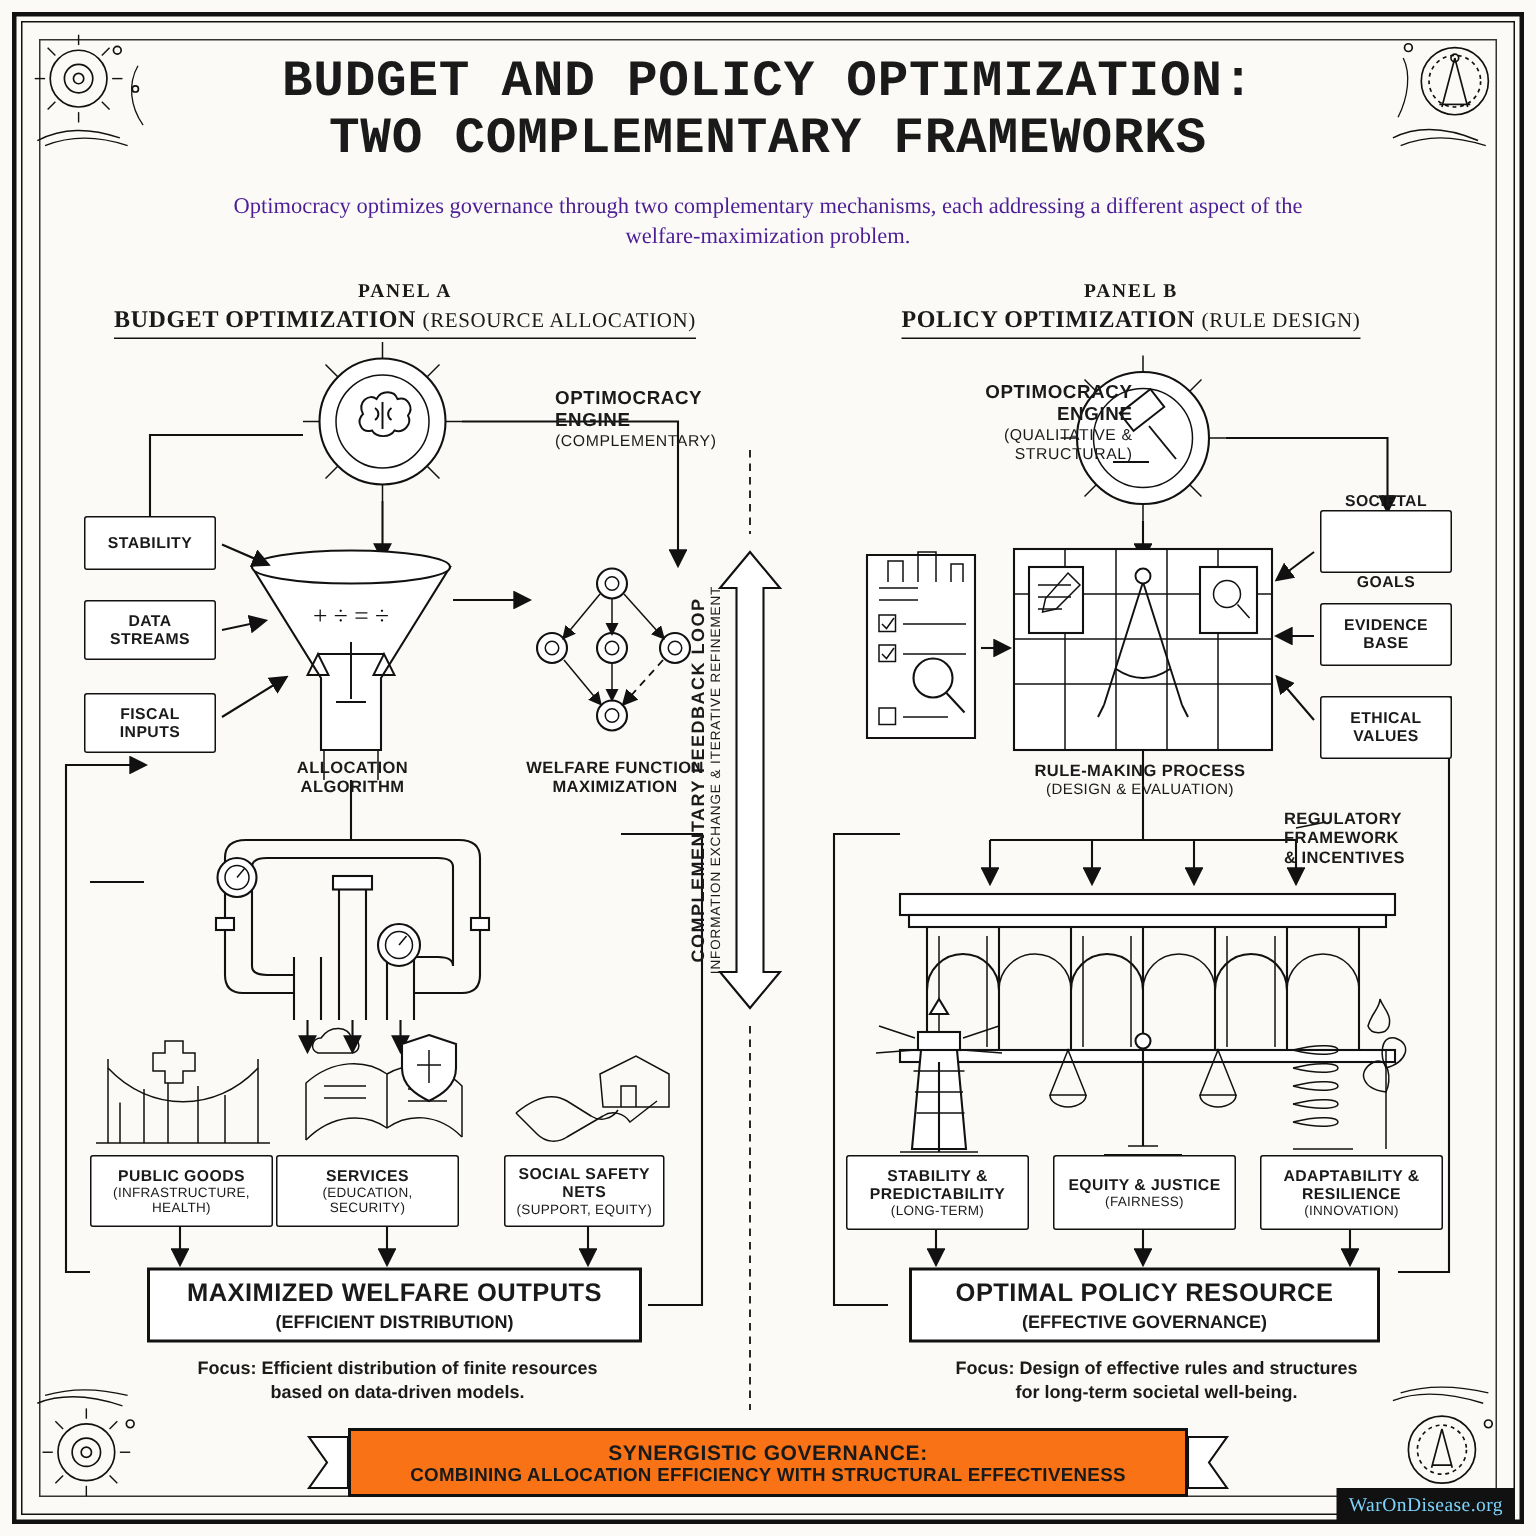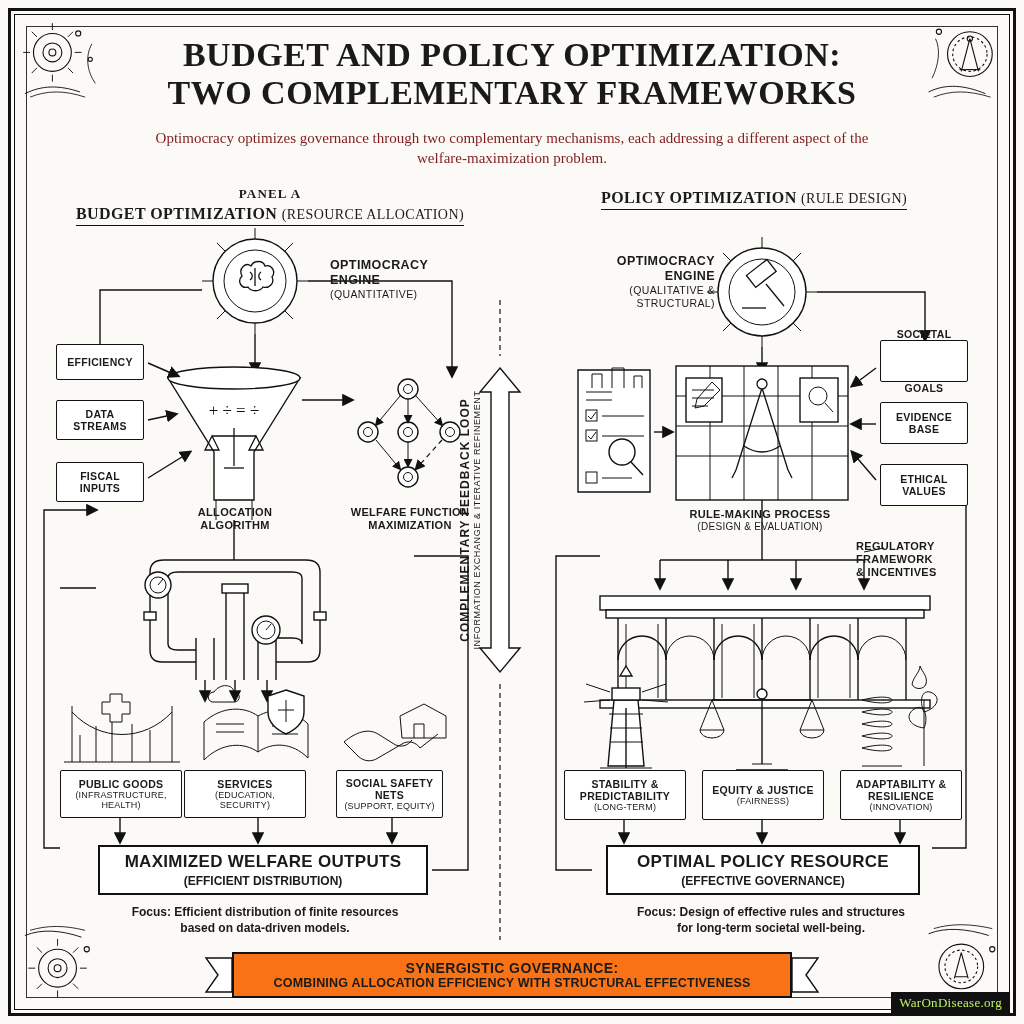--- a/index.html
+++ b/index.html
@@ -19,26 +19,26 @@
   .corner{position:absolute;width:86px;height:86px;}
   .corner svg{width:100%;height:100%;}
   .c-tl{left:18px;top:18px;}
   .c-tr{right:18px;top:18px;}
   .c-bl{left:18px;bottom:18px;}
   .c-br{right:18px;bottom:18px;}
 
   
   .title{
     position:absolute;left:0;right:0;top:36px;text-align:center;
-    font-family:Liberation Serif, serif;font-weight:bold;
+    font-family:Liberation Mono, monospace;font-weight:bold;
     font-size:34px;line-height:1.12;letter-spacing:.5px;
   }
   .subtitle{
     position:absolute;left:150px;right:150px;top:128px;text-align:center;
-    font-family:"Liberation Serif", serif;font-size:15px;line-height:1.35;color:#7f1d1d;
+    font-family:"Liberation Serif", serif;font-size:15px;line-height:1.35;color:#4c1d95;
   }
 
   
   .panel-head{position:absolute;text-align:center;font-family:"Liberation Serif", serif;}
   .panel-head .kicker{font-size:13px;font-weight:bold;letter-spacing:1.2px;}
   .panel-head .name{font-size:16px;font-weight:bold;letter-spacing:.4px;margin-top:3px;
       display:inline-block;border-bottom:1px solid #111;padding-bottom:2px;}
   .panel-head .name .sub{font-weight:normal;font-size:14px;}
   .ph-a{left:40px;top:186px;width:460px;}
   .ph-b{right:40px;top:186px;width:460px;}
@@ -47,21 +47,21 @@
   .box{
     position:absolute;box-sizing:border-box;border:1.5px solid #111;background:#fff;
     display:flex;flex-direction:column;align-items:center;justify-content:center;
     text-align:center;font-size:10.5px;font-weight:bold;letter-spacing:.3px;line-height:1.15;
     padding:3px 4px;border-radius:2px;
   }
   .box .sm{font-weight:normal;font-size:9px;letter-spacing:.2px;}
   .caplabel{position:absolute;text-align:center;font-size:11px;font-weight:bold;line-height:1.2;letter-spacing:.3px;}
   .caplabel .sm{font-weight:normal;font-size:10px;}
 
-  .engine-label{position:absolute;font-size:12.5px;font-weight:bold;line-height:1.2;letter-spacing:.4px;}
+  .engine-label{position:absolute;font-size:12.5px;font-weight:bold;line-height:1.2;letter-spacing:.4px;margin-left:40px;}
   .engine-label .sm{font-weight:normal;font-size:10.5px;}
 
   .focus{position:absolute;text-align:center;font-size:12px;font-weight:bold;line-height:1.3;}
 
   .outcome{
     position:absolute;box-sizing:border-box;border:2px solid #111;background:#fff;
     display:flex;flex-direction:column;align-items:center;justify-content:center;
     font-family:"Liberation Sans", sans-serif;
   }
   .outcome .big{font-size:17px;font-weight:bold;letter-spacing:.3px;}
@@ -77,21 +77,21 @@
   
   .banner{
     position:absolute;left:232px;top:952px;width:560px;height:46px;box-sizing:border-box;
     border:2px solid #111;background:#f97316;display:flex;flex-direction:column;
     align-items:center;justify-content:center;text-align:center;
   }
   .banner .b1{font-size:14px;font-weight:bold;letter-spacing:.4px;}
   .banner .b2{font-size:12.5px;font-weight:bold;letter-spacing:.2px;}
 
   .watermark{
-    position:absolute;right:14px;bottom:10px;background:#111;color:#bef264;
+    position:absolute;right:14px;bottom:10px;background:#111;color:#7dd3fc;
     font-size:13px;padding:3px 8px;font-family:"Liberation Serif", serif;letter-spacing:.3px;
   }
 
   svg.overlay{position:absolute;left:0;top:0;width:1024px;height:1024px;pointer-events:none;}
   .ln{stroke:#111;stroke-width:1.4;fill:none;}
   .ln-thin{stroke:#111;stroke-width:1;fill:none;}
   .ln-dash{stroke:#111;stroke-width:1.2;fill:none;stroke-dasharray:5 4;}
   .fillw{fill:#fff;stroke:#111;stroke-width:1.4;}
   .icon-s{stroke:#111;fill:none;stroke-width:1.3;}
 </style>
@@ -185,20 +185,21 @@
   <div class="subtitle">Optimocracy optimizes governance through two complementary mechanisms, each addressing a different aspect of the welfare-maximization problem.</div>
 
   <div class="panel-head ph-a">
     <div class="kicker">PANEL A</div>
     <div class="name">
       <span>BUDGET OPTIMIZATION</span>
       <span class="sub">(RESOURCE ALLOCATION)</span>
     </div>
   </div>
   <div class="panel-head ph-b">
+    <div class="kicker">PANEL B</div>
     <div class="name">
       <span>POLICY OPTIMIZATION</span>
       <span class="sub">(RULE DESIGN)</span>
     </div>
   </div>
 
   <svg class="overlay" viewBox="0 0 1024 1024">
     <defs>
       <marker id="ah" markerWidth="9" markerHeight="9" refX="7" refY="4.5" orient="auto">
         <path d="M0,0 L9,4.5 L0,9 z" fill="#111"></path>
@@ -476,35 +477,35 @@
     <path class="ln" d="M900 820 L900 842" marker-end="url(#ah)"></path>
 
     <path class="ln" d="M592 870 L556 870 L556 556 L600 556"></path>
     <path class="ln" d="M932 848 L966 848 L966 470 L958 470" marker-end="url(#ah)"></path>
 
     <path class="fillw" d="M232 958 L206 958 L218 975 L206 992 L232 992 Z"></path>
     <path class="fillw" d="M792 958 L818 958 L806 975 L818 992 L792 992 Z"></path>
   </svg>
 
   <div class="box" style="left:56px;top:344px;width:88px;height:36px;">
-    <span>EFFICIENCY</span>
+    <span>STABILITY</span>
   </div>
   <div class="box" style="left:56px;top:400px;width:88px;height:40px;">
     <span>DATA</span>
     <span>STREAMS</span>
   </div>
   <div class="box" style="left:56px;top:462px;width:88px;height:40px;">
     <span>FISCAL</span>
     <span>INPUTS</span>
   </div>
 
   <div class="engine-label" style="left:330px;top:258px;width:150px;">
     <div>OPTIMOCRACY</div>
     <div>ENGINE</div>
-    <div class="sm">(QUANTITATIVE)</div>
+    <div class="sm">(COMPLEMENTARY)</div>
   </div>
 
   <div class="caplabel" style="left:150px;top:506px;width:170px;">
     <div>ALLOCATION</div>
     <div>ALGORITHM</div>
   </div>
   <div class="caplabel" style="left:320px;top:506px;width:180px;">
     <div>WELFARE FUNCTION</div>
     <div>MAXIMIZATION</div>
   </div>

